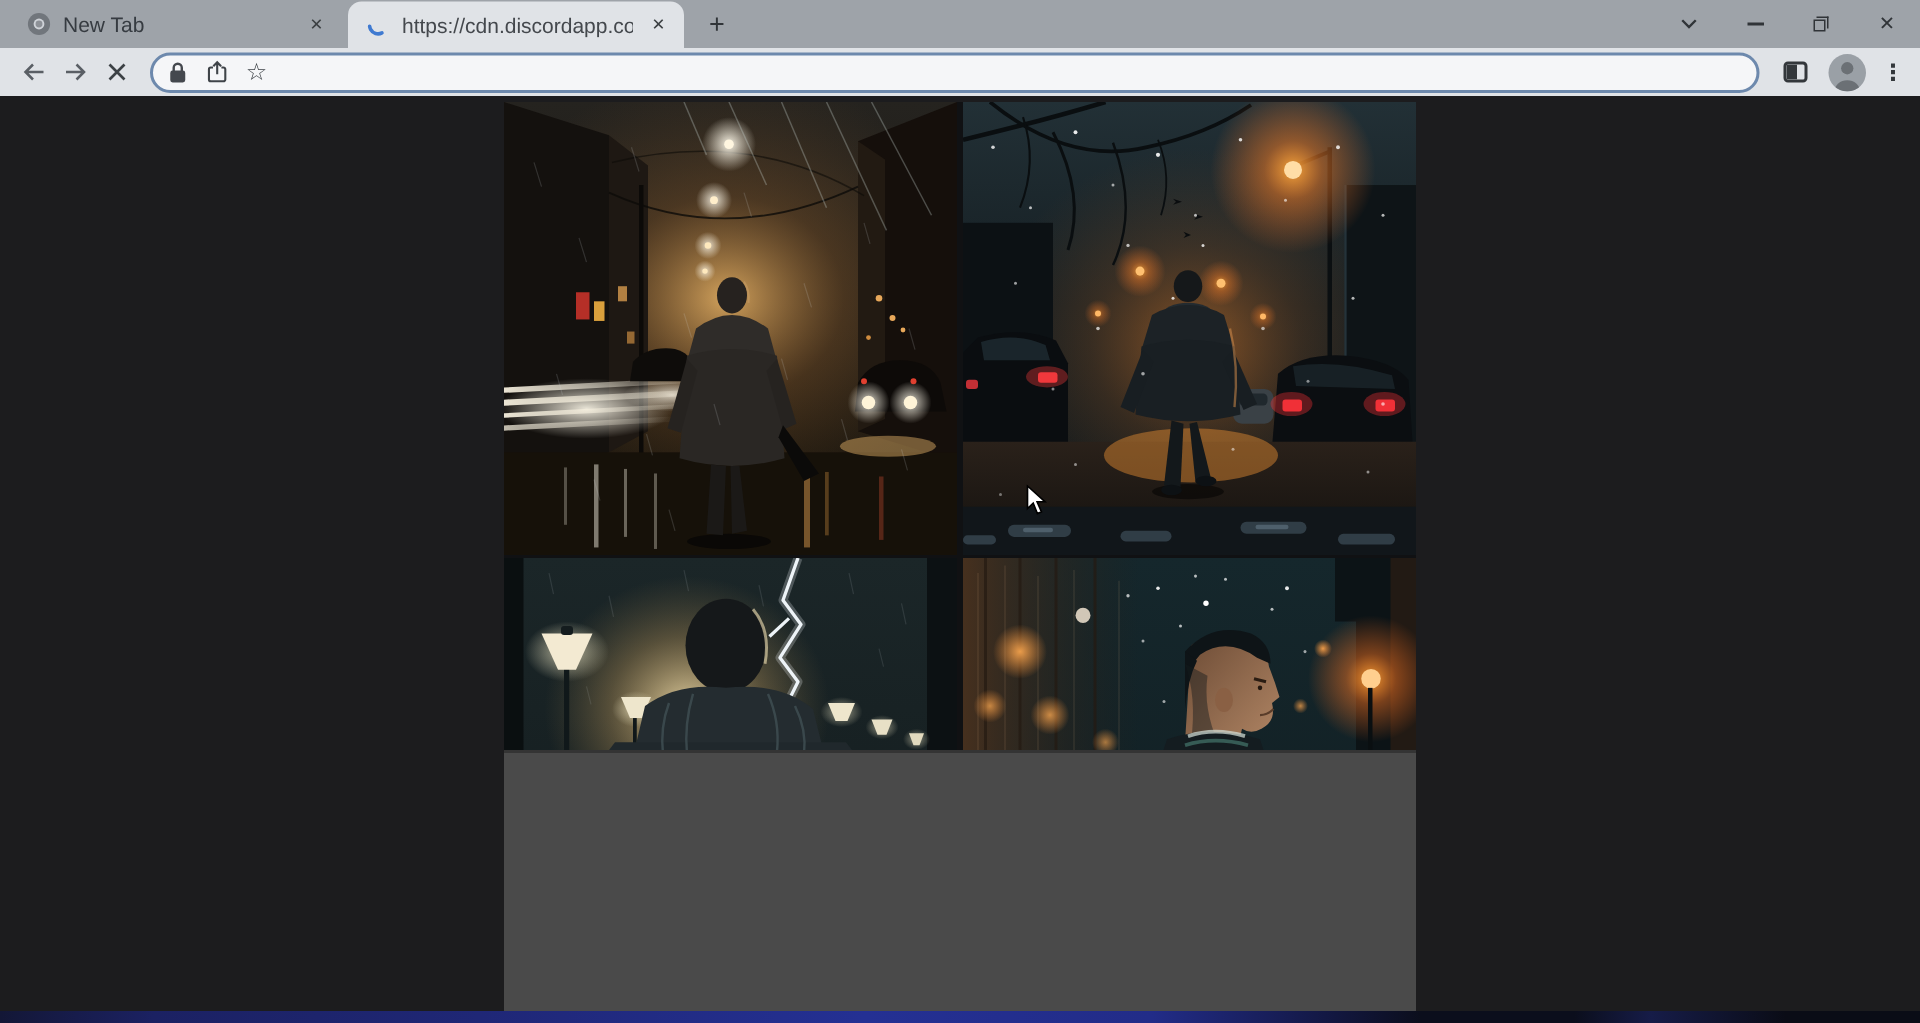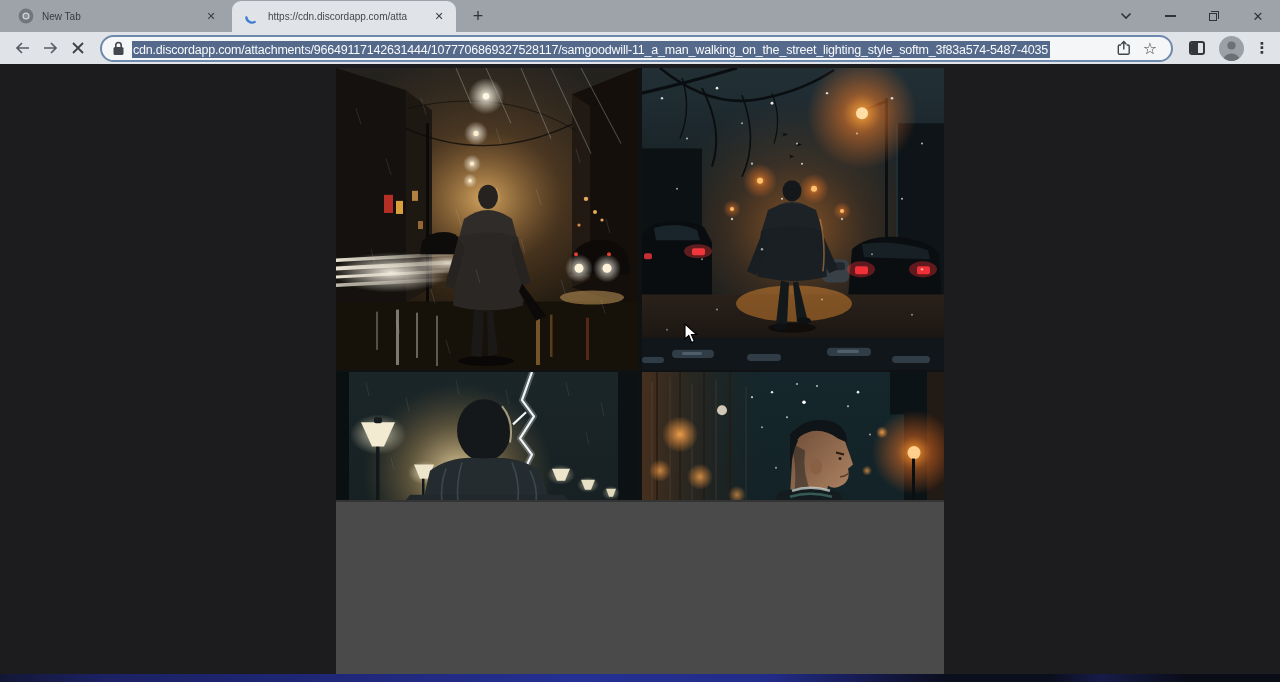--- a/index.html
+++ b/index.html
@@ -7,21 +7,21 @@
               font-family:"Liberation Sans","DejaVu Sans",sans-serif; }
   .screen { position:relative; width:1280px; height:682px; overflow:hidden; }
 
   
   .tabstrip { position:absolute; left:0; top:0; width:1280px; height:32px; background:#9ea3a9; }
   .tab { position:absolute; top:0; height:32px; display:flex; align-items:center; }
   .tab-inactive { left:6px; width:222px; }
   .tab-active { left:232px; top:1px; width:224px; height:31px; background:#e0e3e7;
                 border-radius:9px 9px 0 0; }
   .tab .fav { width:16px; height:16px; margin:0 8px 0 12px; flex:0 0 auto; }
-  .tab-title { font-size:10px; color:#363b41; white-space:nowrap; overflow:hidden; flex:1 1 auto; }
+  .tab-title { font-size:14px; color:#363b41; white-space:nowrap; overflow:hidden; flex:1 1 auto; }
   .tab-active .tab-title { color:#44484d; }
   .tab-close { width:18px; height:18px; margin:0 8px; border-radius:50%; display:flex;
                align-items:center; justify-content:center; font-size:11px; color:#3c4043;
                flex:0 0 auto; cursor:default; }
   .newtab-btn { position:absolute; left:466px; top:4px; width:24px; height:24px; border-radius:50%;
                 display:flex; align-items:center; justify-content:center; font-size:18px;
                 color:#303438; }
   .win-controls { position:absolute; right:0; top:0; height:32px; display:flex; }
   .win-btn { width:44px; height:32px; display:flex; align-items:center; justify-content:center;
              color:#303438; font-size:13px; }
@@ -136,23 +136,20 @@
         </svg>
     </div>
 
     <div class="omnibox">
       <span class="lock">
         <svg width="13" height="15" viewBox="0 0 13 15">
           <rect x="1.5" y="6" width="10" height="8" rx="1.6" fill="#44484e"></rect>
           <path d="M3.8 6.5 V4.2 a2.7 2.7 0 0 1 5.4 0 V6.5" fill="none" stroke="#44484e" stroke-width="1.6"></path>
         </svg>
       </span>
-      <div class="url-wrap">
-        <span class="url-sel">cdn.discordapp.com/attachments/96649117142631444/1077706869327528117/samgoodwill-11_a_man_walking_on_the_street_lighting_style_softm_3f83a574-5487-4035</span>
-      </div>
       <span class="box-icon">
         <svg width="16" height="16" viewBox="0 0 16 16">
           <path d="M5 5 H3.5 a1.2 1.2 0 0 0 -1.2 1.2 V13 a1.2 1.2 0 0 0 1.2 1.2 H12 a1.2 1.2 0 0 0 1.2 -1.2 V6.2 A1.2 1.2 0 0 0 12 5 H10.6" fill="none" stroke="#3f4449" stroke-width="1.4"></path>
           <path d="M7.8 9.5 V1.8 M5.2 4.2 L7.8 1.5 L10.4 4.2" fill="none" stroke="#3f4449" stroke-width="1.4"></path>
         </svg>
       </span>
       <span class="box-icon star-glyph">☆</span>
     </div>
 
     <div class="sidepanel">

